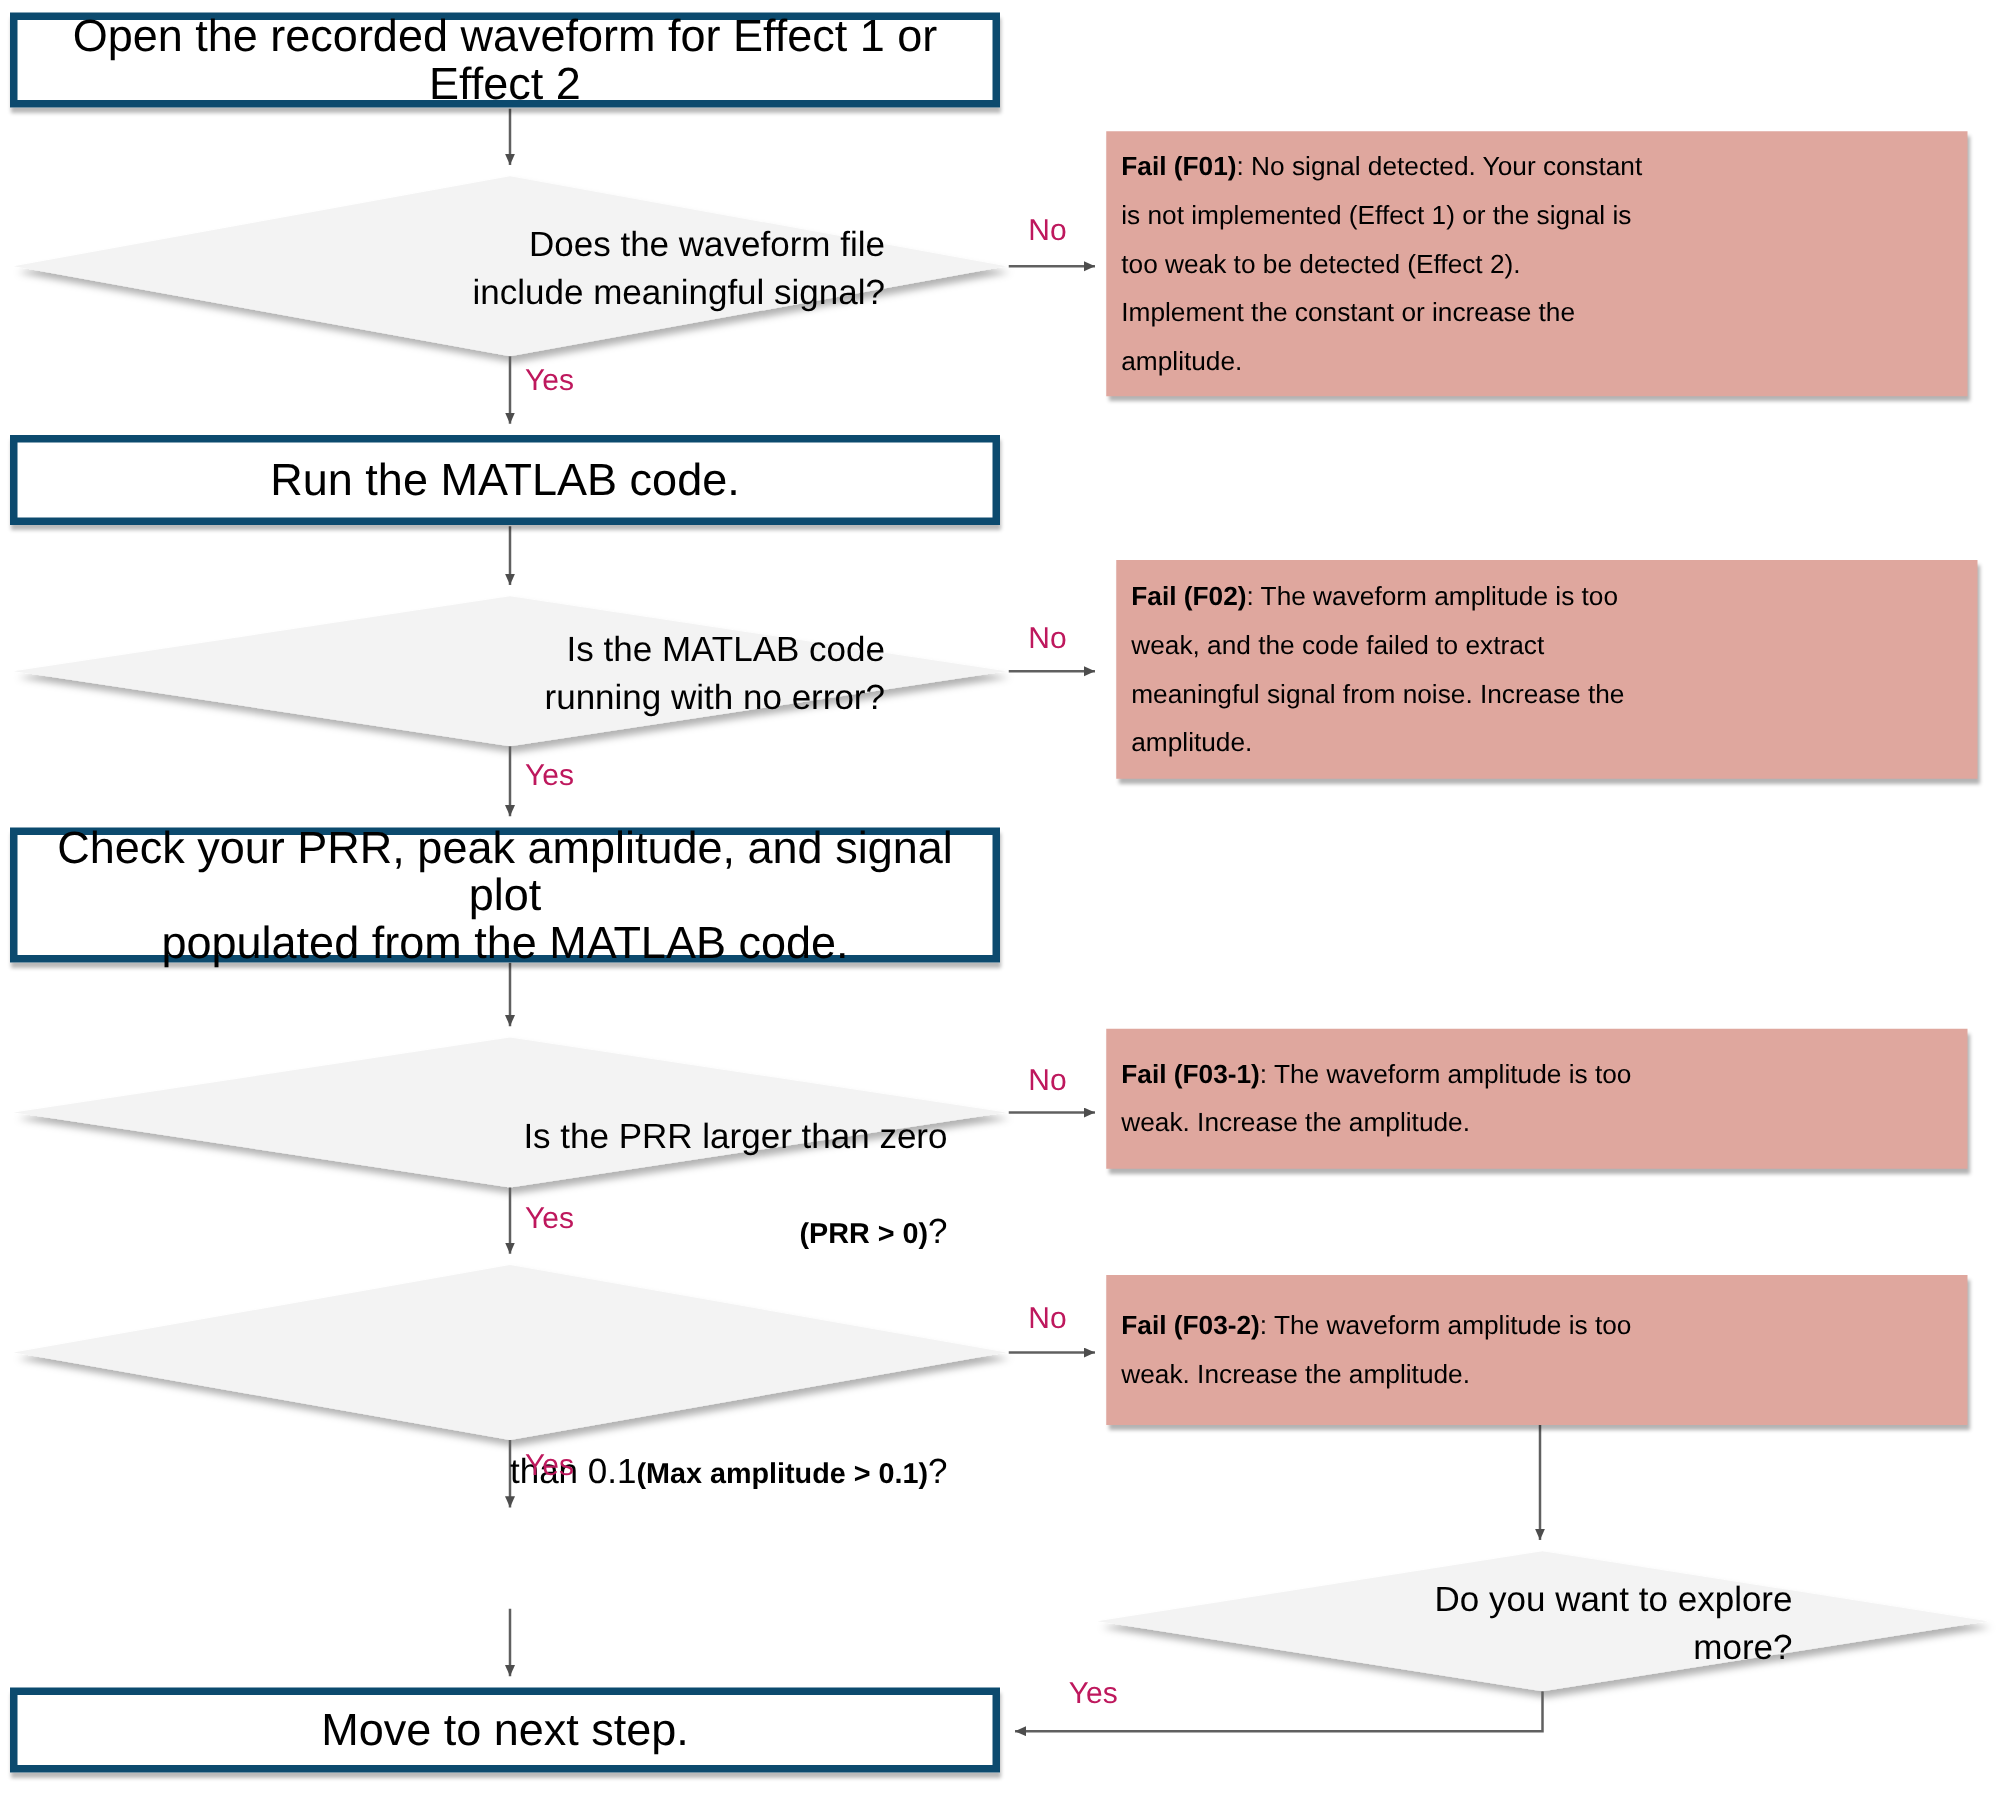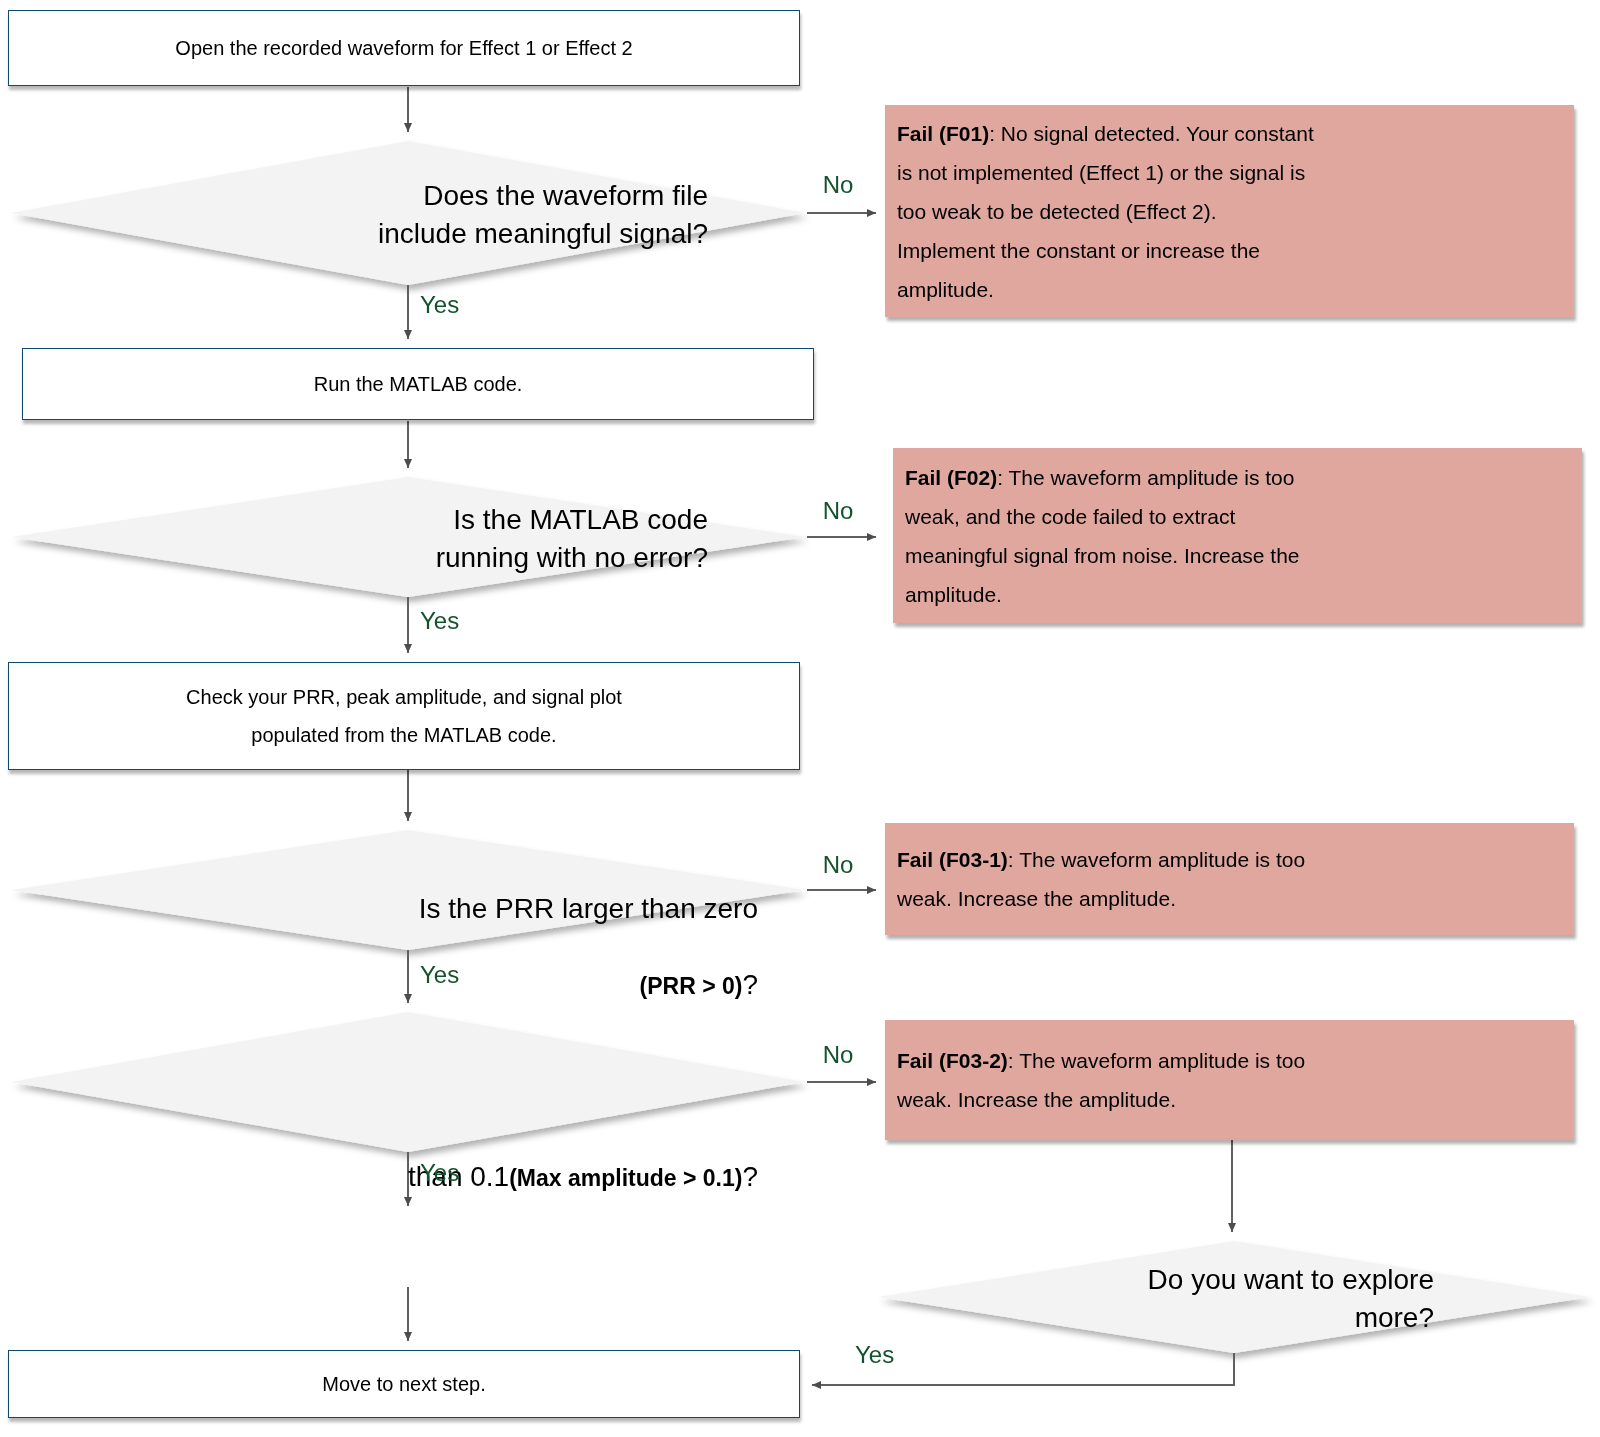--- a/index.html
+++ b/index.html
@@ -3,35 +3,35 @@
 <meta charset="utf-8">
 <style>
   html,body{margin:0;padding:0;background:#ffffff;}
   .canvas{
     position:relative;width:1600px;height:1437px;background:#ffffff;overflow:hidden;
     font-family:"Liberation Sans", sans-serif;color:#000;
   }
   .layer{position:absolute;left:0;top:0;width:1600px;height:1437px;}
   .node{position:absolute;display:flex;align-items:center;justify-content:center;box-sizing:border-box;}
   .box{
-    background:#ffffff;border:1px solid #0c4a6e;
+    background:#ffffff;border:6px solid #0c4a6e;
     box-shadow:1px 4px 3px rgba(0,0,0,0.28);
-    font-size:20px;line-height:38px;text-align:center;white-space:pre-line;
+    font-size:36px;line-height:38px;text-align:center;white-space:pre-line;
   }
   .fail{
     background:#dfa79e;box-shadow:2px 4px 3px rgba(0,0,0,0.30);
     font-size:21px;line-height:39px;text-align:left;justify-content:flex-start;
     padding:0 14px 0 12px;
   }
   .fail .inner{white-space:pre-line;}
   .dtext{
     position:absolute;text-align:right;font-size:28px;line-height:38px;white-space:pre-line;
   }
   .dtext .small{font-size:23px;font-weight:bold;}
-  .elabel{position:absolute;font-size:24px;line-height:26px;color:#14532d;}
+  .elabel{position:absolute;font-size:24px;line-height:26px;color:#be185d;}
   .elabel.center{text-align:center;}
   b{font-weight:bold;}
 </style>
 </head>
 <body>
 
 <div class="canvas">
 
   <svg class="layer" viewBox="0 0 1600 1437">
     <defs>
@@ -64,21 +64,21 @@
       <line x1="807" y1="1082" x2="876" y2="1082" marker-end="url(#ah)"></line>
       <line x1="1232" y1="1140" x2="1232" y2="1232" marker-end="url(#ah)"></line>
       <path d="M1234,1353 L1234,1385 L812,1385" marker-end="url(#ah)"></path>
     </g>
   </svg>
 
   <div class="node box" style="left:8px;top:10px;width:792px;height:76px">
     <div>Open the recorded waveform for Effect 1 or Effect 2</div>
   </div>
 
-  <div class="node box" style="left:22px;top:348px;width:792px;height:72px">
+  <div class="node box" style="left:8px;top:348px;width:792px;height:72px">
     <div>Run the MATLAB code.</div>
   </div>
 
   <div class="node box" style="left:8px;top:662px;width:792px;height:108px">
     <div>Check your PRR, peak amplitude, and signal plot
 populated from the MATLAB code.</div>
   </div>
 
 
   <div class="node box" style="left:8px;top:1350px;width:792px;height:68px">

